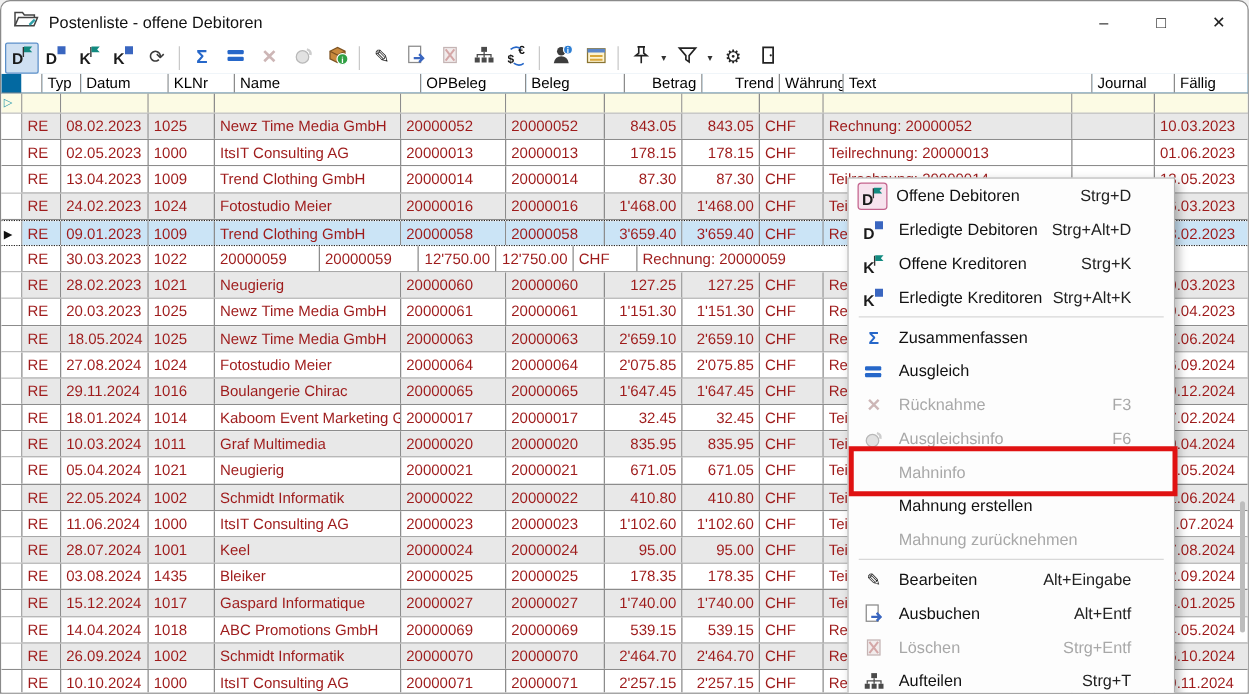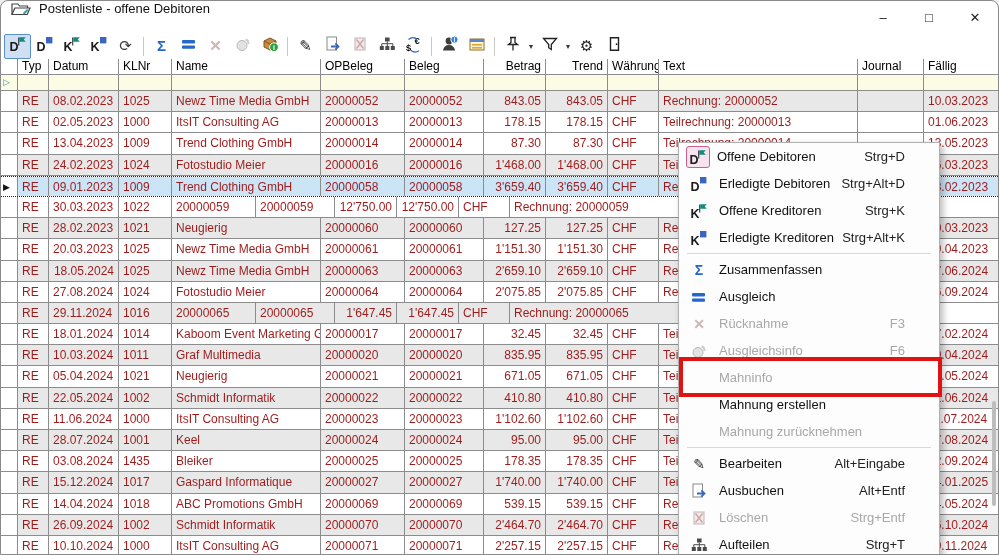--- a/index.html
+++ b/index.html
@@ -4,21 +4,21 @@
 <style>
   html,body{margin:0;padding:0;width:999px;height:555px;overflow:hidden;
     font-family:"Liberation Sans",sans-serif;background:#f0f0f0;}
   :root{
     --data-red:#9E1B1B; --grid:#8c8c8c; --alt:#e8e8e8; --filter-bg:#FCFBE4;
     --sel:#CBE4F6; --annot:#E01212; --dis:#a8a8a8;
   }
   .window{position:absolute;inset:0;background:#fff;border:1px solid #8a8a8a;
     border-radius:8px 8px 0 0;overflow:hidden;box-sizing:border-box;}
   
-  .titlebar{height:32px;display:flex;padding:0 0 0 10px;}
+  .titlebar{height:32px;display:flex;align-items:center;padding:0 0 0 10px;}
   .apptitle{font-size:13px;color:#111;margin-left:8px;}
   .win-controls{margin-left:auto;display:flex;height:32px;}
   .win-btn{width:46px;height:32px;display:flex;align-items:center;justify-content:center;
     font-size:13px;color:#222;cursor:default;}
   
   .toolbar{height:26px;display:flex;align-items:center;padding:0 3px;}
   .tb-btn{width:25px;height:23px;display:flex;align-items:center;justify-content:center;
     border:1px solid transparent;border-radius:2px;flex:none;}
   .tb-btn.active{background:#cfe0f2;border-color:#5b8fc9;}
   .tb-btn .g{font-size:15px;line-height:1;}
@@ -29,21 +29,21 @@
     font-size:12px;color:var(--data-red);}
   .tr{display:flex;height:21.2px;box-sizing:border-box;border-bottom:1px solid var(--grid);
     background:#fff;}
   .tr.shaded .td{background:var(--alt);}
   .tr .td:first-child{background:#fff !important;}
   .tr.selected .td{background:var(--sel);}
   .tr.selected{border-top:1px dotted #222;border-bottom:1px dotted #222;}
   .td{box-sizing:border-box;border-right:1px solid var(--grid);padding:0 4px;
     line-height:20px;white-space:nowrap;overflow:hidden;flex:none;height:100%;}
   .td.num{text-align:right;}
-  .hdr{height:16px;border-bottom:1px solid var(--grid);color:#000;background:#0369a1;}
+  .hdr{height:16px;border-bottom:1px solid var(--grid);color:#000;background:#0369a1;padding-left:16px;}
   .hdr .td{line-height:15px;background:#fff !important;}
   .flt{height:16px;}
   .flt .td{background:var(--filter-bg) !important;line-height:14px;}
   .flt .td:first-child{background:var(--filter-bg) !important;color:#2F9BAF;font-size:9px;
     padding:0 2px;}
   .sel-arrow{color:#111;font-size:9px;padding:0 2px !important;line-height:20px;}
   .vscroll{position:absolute;right:2px;top:400px;width:4px;height:105px;background:#bdbdbd;
     border-radius:2px;}
   
   .menu{position:absolute;left:677px;top:141px;width:262px;background:#fdfdfd;
@@ -392,20 +392,21 @@
         <div class="td" style="width: 51px;">CHF</div>
         <div class="td" style="width: 199px;">Rechnung: 20000064</div>
         <div class="td" style="width: 66px;"></div>
         <div class="td" style="width: 84px;">26.09.2024</div>
       </div>
       <div class="tr shaded">
         <div class="td" style="width: 17px;"></div>
         <div class="td" style="width: 31px;">RE</div>
         <div class="td" style="width: 70px;">29.11.2024</div>
         <div class="td" style="width: 53px;">1016</div>
+        <div class="td" style="width: 149px;">Boulangerie Chirac</div>
         <div class="td" style="width: 84px;">20000065</div>
         <div class="td" style="width: 79px;">20000065</div>
         <div class="td num" style="width: 62px;">1'647.45</div>
         <div class="td num" style="width: 62px;">1'647.45</div>
         <div class="td" style="width: 51px;">CHF</div>
         <div class="td" style="width: 199px;">Rechnung: 20000065</div>
         <div class="td" style="width: 66px;"></div>
         <div class="td" style="width: 84px;">29.12.2024</div>
       </div>
       <div class="tr">

